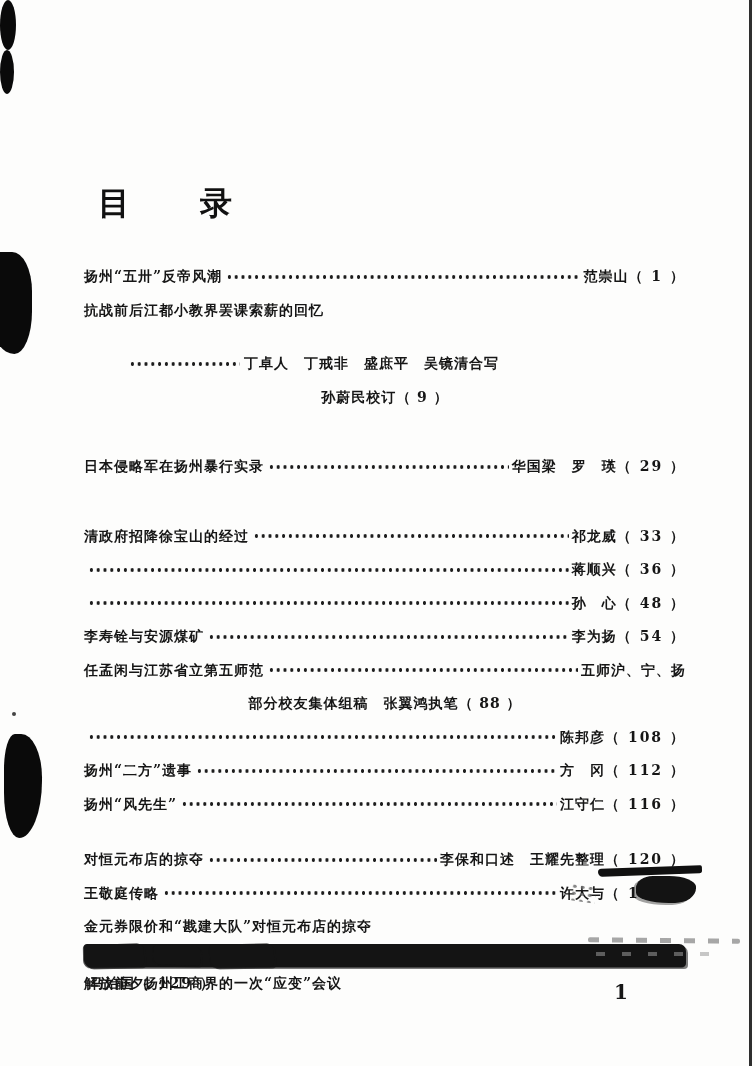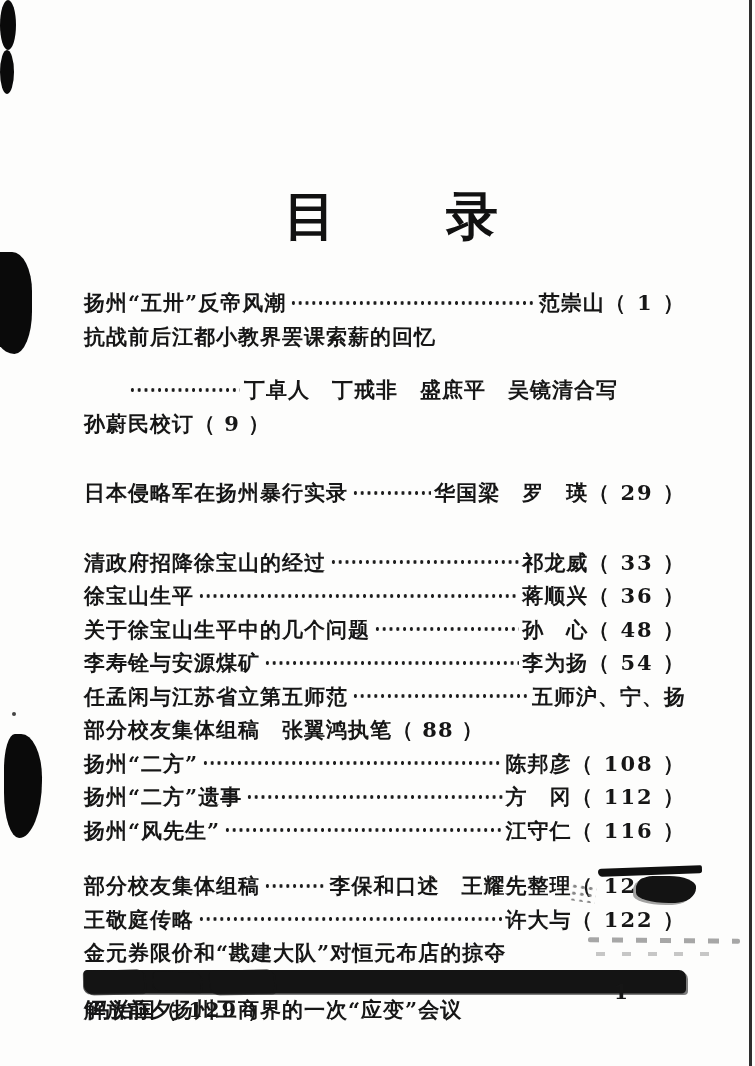--- a/index.html
+++ b/index.html
@@ -16,44 +16,44 @@
   
   .blob{position:absolute;background:#0a0a0a;}
   .blob-top{left:-8px;top:252px;width:40px;height:102px;border-radius:18% 62% 55% 70%/30% 48% 52% 40%;}
   .blob-top2{left:14px;top:270px;width:16px;height:50px;border-radius:50%;background:#0a0a0a;}
   .blob-bottom{left:4px;top:734px;width:38px;height:104px;border-radius:30% 58% 64% 42%/36% 44% 58% 46%;}
   .blob-bottom2{left:26px;top:760px;width:14px;height:44px;border-radius:50%;background:#0a0a0a;}
   .speck{position:absolute;left:12px;top:712px;width:4px;height:4px;border-radius:50%;background:#444;}
 
   .content{position:absolute;left:84px;top:182px;width:602px;}
   .page-title{
-    text-align:center;font-size:52px;font-weight:bold;
+    font-size:32px;font-weight:bold;
     letter-spacing:2px;margin:0 0 34px 14px;color:#111;
   }
   .toc{display:flex;flex-direction:column;}
   .row{
     display:flex;align-items:baseline;
     height:33.5px;line-height:33.5px;
-    font-size:21px;font-weight:bold;white-space:nowrap;
+    font-size:14px;font-weight:bold;white-space:nowrap;
   }
   .row .t{flex:0 0 auto;letter-spacing:1px;}
   .row .a{flex:0 0 auto;letter-spacing:1px;}
   .row .p{flex:0 0 auto;letter-spacing:2px;text-align:right;}
   .row .leader{
     flex:1 1 auto;align-self:center;height:12px;margin:0 3px;
     background-image:radial-gradient(circle,#1d1d1d 1.6px,transparent 2px);
     background-size:6.8px 12px;background-repeat:repeat-x;background-position:1px center;
   }
   .row .leader-fixed{
     flex:0 0 112px;align-self:center;height:12px;margin-right:4px;
     background-image:radial-gradient(circle,#1d1d1d 1.6px,transparent 2px);
     background-size:6.8px 12px;background-repeat:repeat-x;background-position:1px center;
   }
   .row.indent{padding-left:44px;margin-top:20px;}
-  .row.right{justify-content:flex-start;}
+  .row.right{justify-content:center;}
   .row.no-page .a{}
   .censored-group{flex:0 0 auto;display:flex;align-items:center;gap:9px;margin-right:2px;align-self:center;}
   .censored{
     display:inline-block;height:23px;background:#141414;
     border-radius:3px 7px 4px 8px;
     box-shadow:2px 2px 0 rgba(20,20,20,.55),-1px 1px 0 rgba(20,20,20,.5);
   }
   .censored.c1{width:60px;transform:rotate(-1.5deg);}
   .censored.c2{width:48px;height:19px;transform:rotate(1deg);opacity:.88;}
   .censored.c3{width:64px;transform:rotate(-1deg);}
@@ -113,66 +113,63 @@
           <span class="p">（ 29 ）</span>
         </div>
         <div class="row gap" style="height: 36px;"></div>
         <div class="row entry">
           <span class="t">清政府招降徐宝山的经过</span>
           <span class="leader"></span>
           <span class="a">祁龙威</span>
           <span class="p">（ 33 ）</span>
         </div>
         <div class="row entry">
-          <span class="t">徐宝山生平</span>
           <span class="leader"></span>
           <span class="a">蒋顺兴</span>
           <span class="p">（ 36 ）</span>
         </div>
         <div class="row entry">
-          <span class="t">关于徐宝山生平中的几个问题</span>
           <span class="leader"></span>
           <span class="a">孙　心</span>
           <span class="p">（ 48 ）</span>
         </div>
         <div class="row entry">
           <span class="t">李寿铨与安源煤矿</span>
           <span class="leader"></span>
           <span class="a">李为扬</span>
           <span class="p">（ 54 ）</span>
         </div>
         <div class="row entry no-page">
           <span class="t">任孟闲与江苏省立第五师范</span>
           <span class="leader"></span>
           <span class="a">五师沪、宁、扬</span>
         </div>
         <div class="row right">
           <span class="a">部分校友集体组稿　张翼鸿执笔（ 88 ）</span>
         </div>
         <div class="row entry">
-          <span class="t">扬州“二方”</span>
           <span class="leader"></span>
           <span class="a">陈邦彦</span>
           <span class="p">（ 108 ）</span>
         </div>
         <div class="row entry">
           <span class="t">扬州“二方”遗事</span>
           <span class="leader"></span>
           <span class="a">方　冈</span>
           <span class="p">（ 112 ）</span>
         </div>
         <div class="row entry">
           <span class="t">扬州“风先生”</span>
           <span class="leader"></span>
           <span class="a">江守仁</span>
           <span class="p">（ 116 ）</span>
         </div>
         <div class="row gap" style="height: 22px;"></div>
         <div class="row entry">
-          <span class="t">部分校友集体组稿</span>
+          <span class="t">对恒元布店的掠夺</span>
           <span class="leader"></span>
           <span class="a">李保和口述　王耀先整理</span>
           <span class="p">（ 120 ）</span>
         </div>
         <div class="row entry">
           <span class="t">王敬庭传略</span>
           <span class="leader"></span>
           <span class="a">许大与</span>
           <span class="p">（ 122 ）</span>
         </div>

